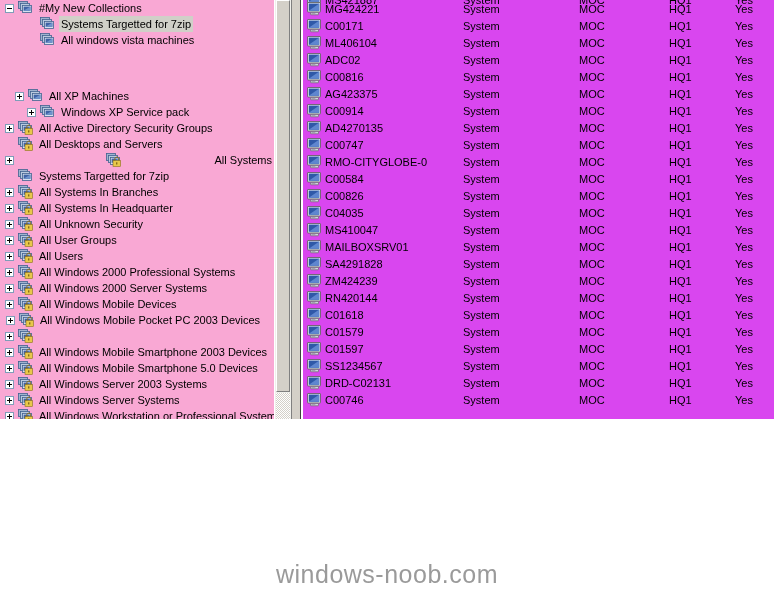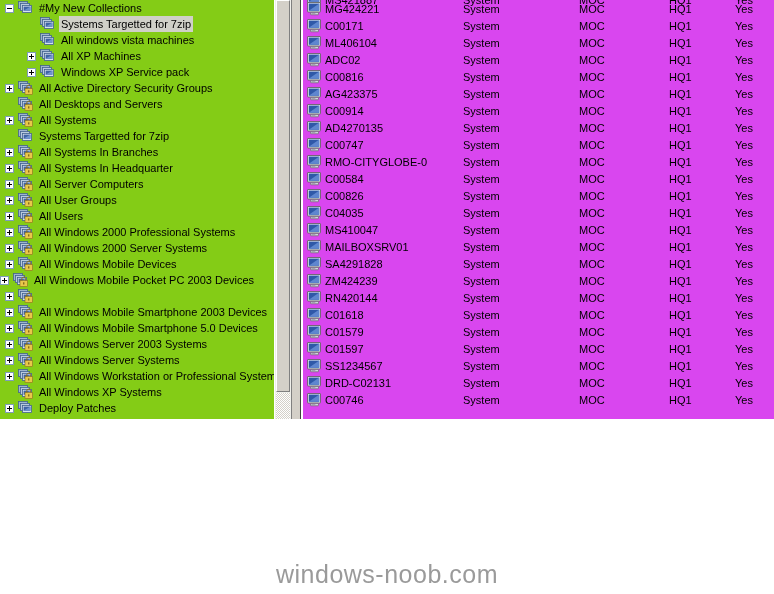--- a/index.html
+++ b/index.html
@@ -15,21 +15,21 @@
     overflow: hidden;
   }
 
   
   #tree-pane {
     position: absolute;
     left: 0;
     top: 0;
     width: 274px;
     height: 419px;
-    background: #84cc16;
+    background: #f9a8d4;
     overflow: hidden;
   }
   .tree-row {
     height: 16px;
     line-height: 16px;
     display: flex;
     align-items: center;
     white-space: nowrap;
     font-size: 11px;
     color: #000000;
@@ -214,42 +214,42 @@
       <span class="tv-icon"><svg width="16" height="16" viewBox="0 0 16 16">
       <rect x="0.5" y="1.5" width="9" height="7" fill="#9fb4cf" stroke="#41618f" stroke-width="0.8"></rect>
       <rect x="2.5" y="3.5" width="9" height="7" fill="#b9c9de" stroke="#41618f" stroke-width="0.8"></rect>
       <rect x="4.5" y="5.5" width="9" height="7" fill="#d7e1ee" stroke="#41618f" stroke-width="0.8"></rect>
       <rect x="5.6" y="6.6" width="6.8" height="4.2" fill="#3f63a6"></rect>
       <path d="M5.6 10.8 L12.4 6.6 L12.4 10.8 Z" fill="#6f93cc"></path>
 
     </svg></span>
       <span class="tv-label">All windows vista machines</span>
     </div>
+    <div class="tree-row" style="padding-left: 15px; margin-top: 40px;">
+      <span class="expander plus"></span>
+      <span class="tv-icon"><svg width="16" height="16" viewBox="0 0 16 16">
+      <rect x="0.5" y="1.5" width="9" height="7" fill="#9fb4cf" stroke="#41618f" stroke-width="0.8"></rect>
+      <rect x="2.5" y="3.5" width="9" height="7" fill="#b9c9de" stroke="#41618f" stroke-width="0.8"></rect>
+      <rect x="4.5" y="5.5" width="9" height="7" fill="#d7e1ee" stroke="#41618f" stroke-width="0.8"></rect>
+      <rect x="5.6" y="6.6" width="6.8" height="4.2" fill="#3f63a6"></rect>
+      <path d="M5.6 10.8 L12.4 6.6 L12.4 10.8 Z" fill="#6f93cc"></path>
+
+    </svg></span>
+      <span class="tv-label">All XP Machines</span>
+    </div>
     <div class="tree-row" style="padding-left: 27px;">
       <span class="expander plus"></span>
       <span class="tv-icon"><svg width="16" height="16" viewBox="0 0 16 16">
       <rect x="0.5" y="1.5" width="9" height="7" fill="#9fb4cf" stroke="#41618f" stroke-width="0.8"></rect>
       <rect x="2.5" y="3.5" width="9" height="7" fill="#b9c9de" stroke="#41618f" stroke-width="0.8"></rect>
       <rect x="4.5" y="5.5" width="9" height="7" fill="#d7e1ee" stroke="#41618f" stroke-width="0.8"></rect>
       <rect x="5.6" y="6.6" width="6.8" height="4.2" fill="#3f63a6"></rect>
       <path d="M5.6 10.8 L12.4 6.6 L12.4 10.8 Z" fill="#6f93cc"></path>
 
     </svg></span>
-      <span class="tv-label">All XP Machines</span>
-    </div>
-    <div class="tree-row" style="padding-left: 27px;">
-      <span class="expander plus"></span>
-      <span class="tv-icon"><svg width="16" height="16" viewBox="0 0 16 16">
-      <rect x="0.5" y="1.5" width="9" height="7" fill="#9fb4cf" stroke="#41618f" stroke-width="0.8"></rect>
-      <rect x="2.5" y="3.5" width="9" height="7" fill="#b9c9de" stroke="#41618f" stroke-width="0.8"></rect>
-      <rect x="4.5" y="5.5" width="9" height="7" fill="#d7e1ee" stroke="#41618f" stroke-width="0.8"></rect>
-      <rect x="5.6" y="6.6" width="6.8" height="4.2" fill="#3f63a6"></rect>
-      <path d="M5.6 10.8 L12.4 6.6 L12.4 10.8 Z" fill="#6f93cc"></path>
-
-    </svg></span>
       <span class="tv-label">Windows XP Service pack</span>
     </div>
     <div class="tree-row" style="padding-left: 5px; text-align: center;">
       <span class="expander plus"></span>
       <span class="tv-icon"><svg width="16" height="16" viewBox="0 0 16 16">
       <rect x="0.5" y="1.5" width="9" height="7" fill="#9fb4cf" stroke="#41618f" stroke-width="0.8"></rect>
       <rect x="2.5" y="3.5" width="9" height="7" fill="#b9c9de" stroke="#41618f" stroke-width="0.8"></rect>
       <rect x="4.5" y="5.5" width="9" height="7" fill="#d7e1ee" stroke="#41618f" stroke-width="0.8"></rect>
       <rect x="5.6" y="6.6" width="6.8" height="4.2" fill="#3f63a6"></rect>
       <path d="M5.6 10.8 L12.4 6.6 L12.4 10.8 Z" fill="#6f93cc"></path>
@@ -268,21 +268,21 @@
       <rect x="4.5" y="5.5" width="9" height="7" fill="#d7e1ee" stroke="#41618f" stroke-width="0.8"></rect>
       <rect x="5.6" y="6.6" width="6.8" height="4.2" fill="#3f63a6"></rect>
       <path d="M5.6 10.8 L12.4 6.6 L12.4 10.8 Z" fill="#6f93cc"></path>
 
       <rect x="7" y="8.5" width="7.5" height="6" fill="#e8c84a" stroke="#8a6d1a" stroke-width="0.6"></rect>
       <path d="M8.8 8.5 v-1.8 a2 2 0 0 1 3.9 0 v1.8" fill="none" stroke="#8a6d1a" stroke-width="1"></path>
       <rect x="10" y="10.3" width="1.4" height="2.2" fill="#8a6d1a"></rect>
     </svg></span>
       <span class="tv-label">All Desktops and Servers</span>
     </div>
-    <div class="tree-row" style="padding-left: 5px;">
+    <div class="tree-row" style="padding-left: 5px; justify-content: space-between;">
       <span class="expander plus"></span>
       <span class="tv-icon"><svg width="16" height="16" viewBox="0 0 16 16">
       <rect x="0.5" y="1.5" width="9" height="7" fill="#9fb4cf" stroke="#41618f" stroke-width="0.8"></rect>
       <rect x="2.5" y="3.5" width="9" height="7" fill="#b9c9de" stroke="#41618f" stroke-width="0.8"></rect>
       <rect x="4.5" y="5.5" width="9" height="7" fill="#d7e1ee" stroke="#41618f" stroke-width="0.8"></rect>
       <rect x="5.6" y="6.6" width="6.8" height="4.2" fill="#3f63a6"></rect>
       <path d="M5.6 10.8 L12.4 6.6 L12.4 10.8 Z" fill="#6f93cc"></path>
 
       <rect x="7" y="8.5" width="7.5" height="6" fill="#e8c84a" stroke="#8a6d1a" stroke-width="0.6"></rect>
       <path d="M8.8 8.5 v-1.8 a2 2 0 0 1 3.9 0 v1.8" fill="none" stroke="#8a6d1a" stroke-width="1"></path>
@@ -338,21 +338,21 @@
       <rect x="0.5" y="1.5" width="9" height="7" fill="#9fb4cf" stroke="#41618f" stroke-width="0.8"></rect>
       <rect x="2.5" y="3.5" width="9" height="7" fill="#b9c9de" stroke="#41618f" stroke-width="0.8"></rect>
       <rect x="4.5" y="5.5" width="9" height="7" fill="#d7e1ee" stroke="#41618f" stroke-width="0.8"></rect>
       <rect x="5.6" y="6.6" width="6.8" height="4.2" fill="#3f63a6"></rect>
       <path d="M5.6 10.8 L12.4 6.6 L12.4 10.8 Z" fill="#6f93cc"></path>
 
       <rect x="7" y="8.5" width="7.5" height="6" fill="#e8c84a" stroke="#8a6d1a" stroke-width="0.6"></rect>
       <path d="M8.8 8.5 v-1.8 a2 2 0 0 1 3.9 0 v1.8" fill="none" stroke="#8a6d1a" stroke-width="1"></path>
       <rect x="10" y="10.3" width="1.4" height="2.2" fill="#8a6d1a"></rect>
     </svg></span>
-      <span class="tv-label">All Server Computers</span>
+      <span class="tv-label">All Unknown Security</span>
     </div>
     <div class="tree-row" style="padding-left: 5px;">
       <span class="expander plus"></span>
       <span class="tv-icon"><svg width="16" height="16" viewBox="0 0 16 16">
       <rect x="0.5" y="1.5" width="9" height="7" fill="#9fb4cf" stroke="#41618f" stroke-width="0.8"></rect>
       <rect x="2.5" y="3.5" width="9" height="7" fill="#b9c9de" stroke="#41618f" stroke-width="0.8"></rect>
       <rect x="4.5" y="5.5" width="9" height="7" fill="#d7e1ee" stroke="#41618f" stroke-width="0.8"></rect>
       <rect x="5.6" y="6.6" width="6.8" height="4.2" fill="#3f63a6"></rect>
       <path d="M5.6 10.8 L12.4 6.6 L12.4 10.8 Z" fill="#6f93cc"></path>
 
@@ -415,21 +415,21 @@
       <rect x="4.5" y="5.5" width="9" height="7" fill="#d7e1ee" stroke="#41618f" stroke-width="0.8"></rect>
       <rect x="5.6" y="6.6" width="6.8" height="4.2" fill="#3f63a6"></rect>
       <path d="M5.6 10.8 L12.4 6.6 L12.4 10.8 Z" fill="#6f93cc"></path>
 
       <rect x="7" y="8.5" width="7.5" height="6" fill="#e8c84a" stroke="#8a6d1a" stroke-width="0.6"></rect>
       <path d="M8.8 8.5 v-1.8 a2 2 0 0 1 3.9 0 v1.8" fill="none" stroke="#8a6d1a" stroke-width="1"></path>
       <rect x="10" y="10.3" width="1.4" height="2.2" fill="#8a6d1a"></rect>
     </svg></span>
       <span class="tv-label">All Windows Mobile Devices</span>
     </div>
-    <div class="tree-row" style="padding-left: 0;">
+    <div class="tree-row" style="padding-left: 6px;">
       <span class="expander plus"></span>
       <span class="tv-icon"><svg width="16" height="16" viewBox="0 0 16 16">
       <rect x="0.5" y="1.5" width="9" height="7" fill="#9fb4cf" stroke="#41618f" stroke-width="0.8"></rect>
       <rect x="2.5" y="3.5" width="9" height="7" fill="#b9c9de" stroke="#41618f" stroke-width="0.8"></rect>
       <rect x="4.5" y="5.5" width="9" height="7" fill="#d7e1ee" stroke="#41618f" stroke-width="0.8"></rect>
       <rect x="5.6" y="6.6" width="6.8" height="4.2" fill="#3f63a6"></rect>
       <path d="M5.6 10.8 L12.4 6.6 L12.4 10.8 Z" fill="#6f93cc"></path>
 
       <rect x="7" y="8.5" width="7.5" height="6" fill="#e8c84a" stroke="#8a6d1a" stroke-width="0.6"></rect>
       <path d="M8.8 8.5 v-1.8 a2 2 0 0 1 3.9 0 v1.8" fill="none" stroke="#8a6d1a" stroke-width="1"></path>

